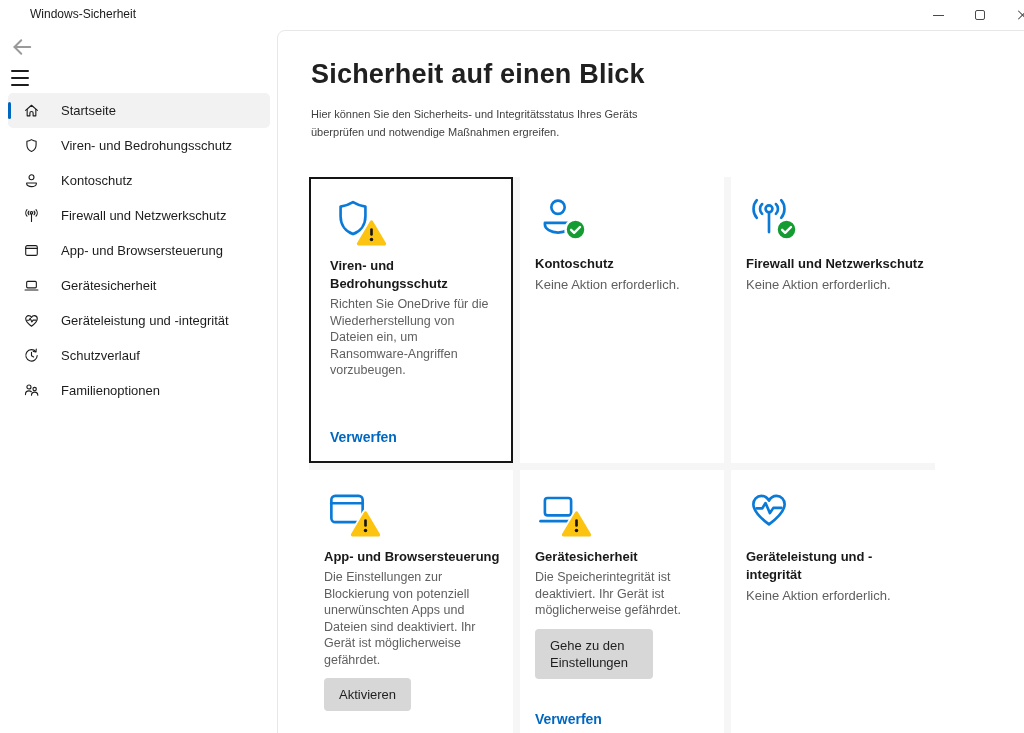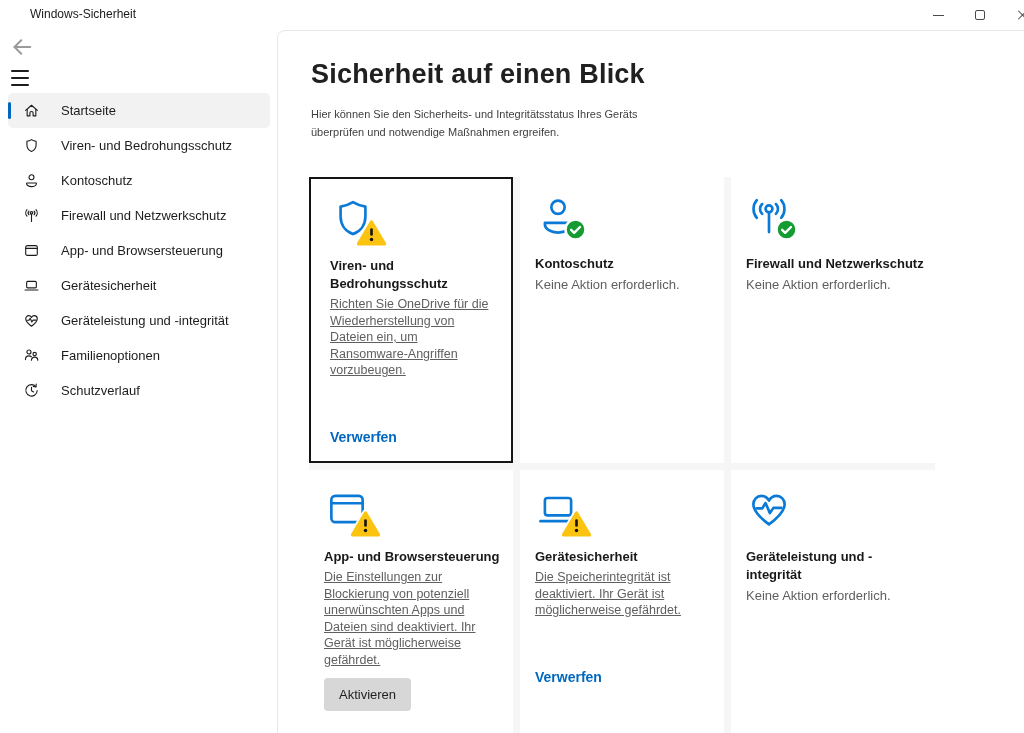--- a/index.html
+++ b/index.html
@@ -46,21 +46,21 @@
 
   .tile-icon { position:relative; width:48px; height:48px; margin-bottom:14px; color:#0b7ad7; }
   .tile-icon svg.main { width:46px; height:46px; }
   .badge { position:absolute; }
   .badge.warn { width:31px; height:29px; right:-9px; bottom:-4px; }
   .badge.ok   { width:25px; height:25px; right:-5px; bottom:-1px; }
 
   .tile-title { font-size:13px; font-weight:bold; line-height:18px; color:#191919; }
   .tile-title.nowrap { white-space:nowrap; }
   .tile-status { margin-top:4px; font-size:13px; color:#5f5f5f; }
-  .tile-desc { margin-top:3px; font-size:12.5px; line-height:16.5px; color:#5f5f5f;text-decoration:underline; }
+  .tile-desc { margin-top:3px; font-size:12.5px; line-height:16.5px; color:#5f5f5f; }
   .tile-btn { display:inline-block; margin-top:10px; background:#d7d7d7; border:none; border-radius:4px; padding:8px 15px; font-size:13px; line-height:17px; color:#1f1f1f; font-family:inherit; text-align:left; cursor:pointer; }
   .tile-btn.narrow { width:118px; }
   .tile-link { display:inline-block; margin-top:32px; color:#0067c0; font-size:14px; font-weight:bold; text-decoration:none; cursor:pointer; }
 </style>
 </head>
 <body>
 
 <svg style="position:absolute;width:0;height:0" aria-hidden="true">
   <defs>
     <g id="ic-home">
@@ -200,32 +200,32 @@
       <span class="nav-icon">
           <svg class="icon" viewBox="0 0 20 20">
             <use href="#ic-health"></use>
           </svg>
         </span>
       <span>Geräteleistung und -integrität</span>
     </div>
     <div class="nav-item">
       <span class="nav-icon">
           <svg class="icon" viewBox="0 0 20 20">
+            <use href="#ic-history"></use>
+          </svg>
+        </span>
+      <span>Schutzverlauf</span>
+    </div>
+    <div class="nav-item">
+      <span class="nav-icon">
+          <svg class="icon" viewBox="0 0 20 20">
             <use href="#ic-family"></use>
           </svg>
         </span>
       <span>Familienoptionen</span>
-    </div>
-    <div class="nav-item">
-      <span class="nav-icon">
-          <svg class="icon" viewBox="0 0 20 20">
-            <use href="#ic-history"></use>
-          </svg>
-        </span>
-      <span>Schutzverlauf</span>
     </div>
   </nav>
 </aside>
 
 <main class="content">
   <h1 class="page-title">Sicherheit auf einen Blick</h1>
   <p class="page-subtitle">Hier können Sie den Sicherheits- und Integritätsstatus Ihres Geräts überprüfen und notwendige Maßnahmen ergreifen.</p>
 
   <div class="grid">
 
@@ -290,20 +290,21 @@
       <div class="tile-icon">
         <svg class="icon thin main" viewBox="0 0 20 20">
             <use href="#ic-laptop"></use>
           </svg>
         <svg class="badge warn" viewBox="0 0 26 24">
             <use href="#badge-warn"></use>
           </svg>
       </div>
       <h2 class="tile-title">Gerätesicherheit</h2>
       <p class="tile-desc">Die Speicherintegrität ist deaktiviert. Ihr Gerät ist möglicherweise gefährdet.</p>
+      <button class="tile-btn narrow">Gehe zu den Einstellungen</button>
       <br>
       <a class="tile-link">Verwerfen</a>
     </div>
 
     <div class="tile">
       <div class="tile-icon">
         <svg class="icon thin main" viewBox="0 0 20 20">
             <use href="#ic-health"></use>
           </svg>
       </div>

